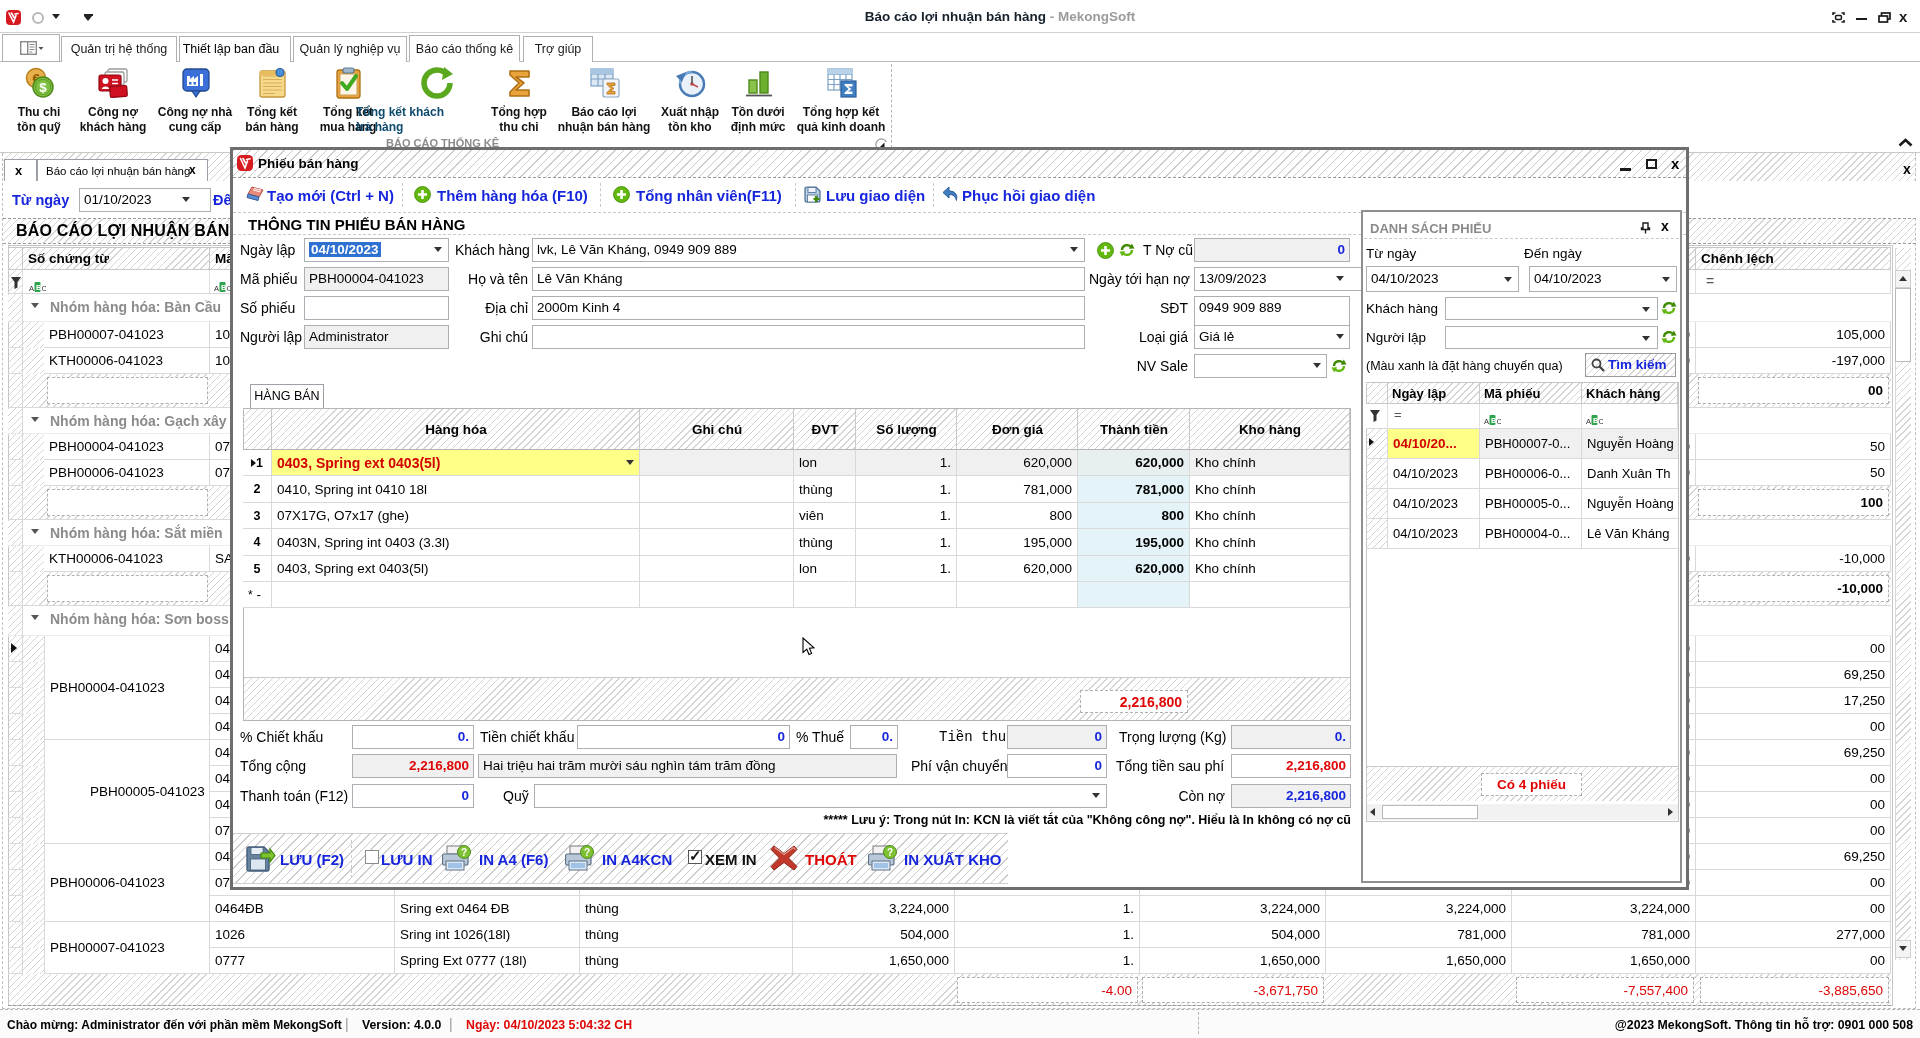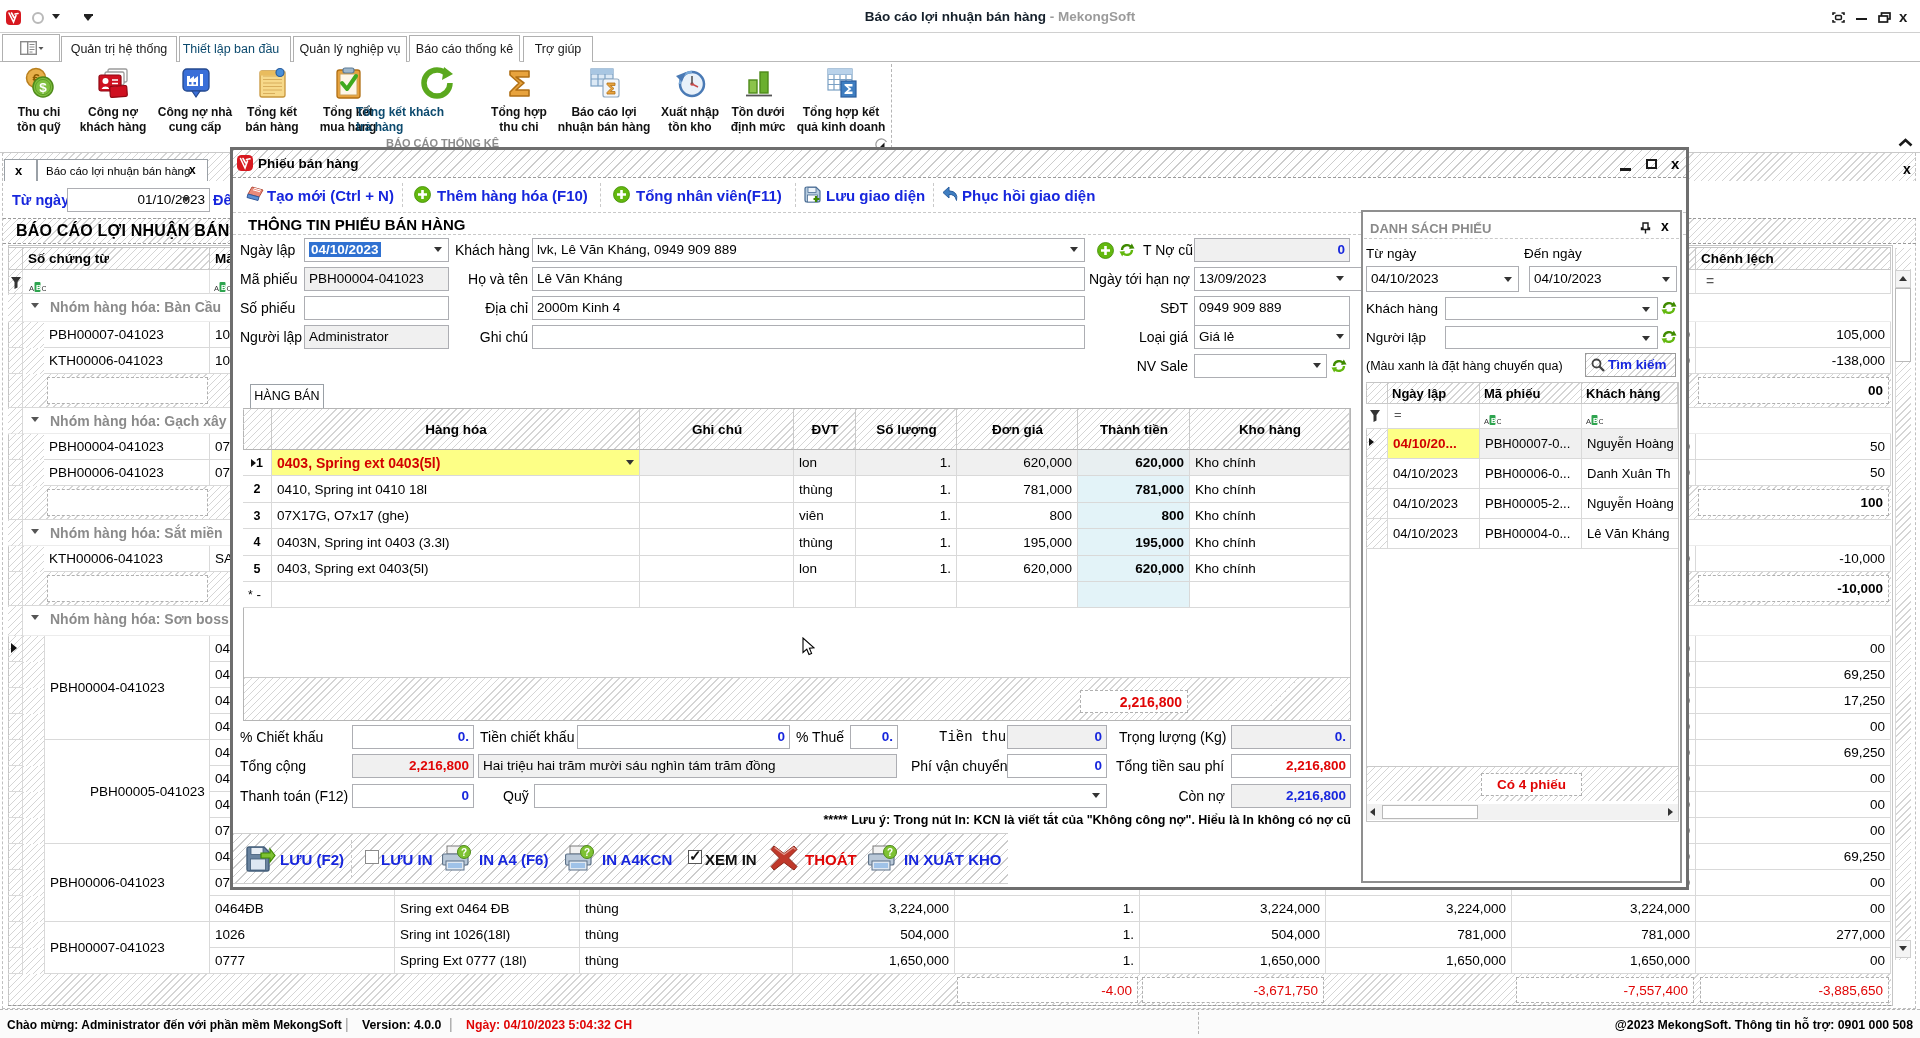--- a/index.html
+++ b/index.html
@@ -44,21 +44,21 @@
 <div class="ab " style="left:2px;top:34px;width:58px;height:28px;background:#fff;border:1px solid #b0b0b0;"></div>
 <svg class="ab" style="left:20px;top:41px" width="24" height="14" viewBox="0 0 24 14">
 <rect x="0.7" y="0.7" width="7" height="12.6" fill="#fff" stroke="#8a8a8a" stroke-width="1.4"></rect>
 <rect x="7.7" y="0.7" width="8.6" height="12.6" fill="#fff" stroke="#8a8a8a" stroke-width="1.4"></rect>
 <path d="M9.5 3.5 h5 M9.5 6 h5 M9.5 8.5 h5 M9.5 11 h3" stroke="#8a8a8a" stroke-width="1.1"></path>
 <path d="M18.5 6 l2.5 3 l2.5 -3 z" fill="#555"></path>
   </svg>
 <div class="ab " style="left:61px;top:36px;width:116px;height:26px;background:#fff;border:1px solid #b0b0b0;border-bottom:none;"></div>
 <div class="ab" style="left:61px;top:42px;width:116px;text-align:center;font-size:12.5px;color:#1a1a1a">Quản trị hệ thống</div>
 <div class="ab " style="left:179px;top:36px;width:112px;height:26px;background:#fff;border:1px solid #b0b0b0;border-bottom:none;"></div>
-<div class="ab" style="left:179px;top:42px;width:104px;text-align:center;font-size:12.5px;color:#0c4a6e">Thiết lập ban đầu</div>
+<div class="ab" style="left:179px;top:42px;width:104px;text-align:center;font-size:12.5px;color:#000000">Thiết lập ban đầu</div>
 <div class="ab " style="left:293px;top:36px;width:114px;height:26px;background:#fff;border:1px solid #b0b0b0;border-bottom:none;"></div>
 <div class="ab" style="left:293px;top:42px;width:114px;text-align:center;font-size:12.5px;color:#1a1a1a">Quản lý nghiệp vụ</div>
 <div class="ab " style="left:409px;top:35px;width:111px;height:27px;background:#fff;border:1px solid #b0b0b0;border-bottom:1px solid #fff;z-index:3;"></div>
 <div class="ab" style="left:409px;top:42px;width:111px;text-align:center;font-size:12.5px;color:#1a1a1a;z-index:4">Báo cáo thống kê</div>
 <div class="ab " style="left:523px;top:36px;width:70px;height:26px;background:#fff;border:1px solid #b0b0b0;border-bottom:none;"></div>
 <div class="ab" style="left:523px;top:42px;width:70px;text-align:center;font-size:12.5px;color:#1a1a1a">Trợ giúp</div>
 <div class="ab " style="left:0px;top:62px;width:1920px;height:91px;background:#fff;border-bottom:1px solid #c9c9c9;"></div>
 <div class="ab b gray" style="left:386px;top:137px;font-size:11px;">BÁO CÁO THỐNG KÊ</div>
 <div class="ab" style="left:891px;top:64px;width:0;height:84px;border-left:1px dashed #b5b5b5"></div>
 <svg class="ab" style="left:1898px;top:138px" width="15" height="9" viewBox="0 0 15 9">
@@ -153,21 +153,21 @@
 <div class="ab" style="left:2px;top:153px;width:1914px;height:856px;border:1px dashed #c0c0c0;border-top:none"></div>
 <div class="ab hatch2" style="left:3px;top:153px;width:1913px;height:28px;"></div>
 <div class="ab " style="left:4px;top:159px;width:33px;height:22px;background:#fff;border:1px solid #9aa0a6;border-bottom:none;"></div>
 <div class="ab b" style="left:15px;top:163px;font-size:13px">x</div>
 <div class="ab " style="left:37px;top:159px;width:171px;height:22px;background:#fff;border:1px solid #9aa0a6;border-bottom:none;"></div>
 <div class="ab " style="left:46px;top:165px;font-size:11.5px">Báo cáo lợi nhuận bán hàng</div>
 <div class="ab b" style="left:189px;top:163px;font-size:12px">x</div>
 <div class="ab b" style="left:1903px;top:161px;font-size:14px">x</div>
 <div class="ab " style="left:3px;top:181px;width:1913px;height:37px;background:#fff;"></div>
 <div class="ab b blue" style="left:12px;top:192px;font-size:14.5px">Từ ngày</div>
-<div class="ab in" style="left:67px;top:188px;width:143px;height:24px;line-height:22px;text-align:right;">01/10/2023</div>
+<div class="ab in" style="left:79px;top:188px;width:132px;height:24px;line-height:22px;">01/10/2023</div>
 <div class="ab " style="left:182px;top:197px;">
     <span style="display:block;width:0;height:0;border-left:4px solid transparent;border-right:4px solid transparent;border-top:5px solid #333;"></span>
   </div>
 <div class="ab b blue" style="left:213px;top:192px;font-size:14.5px">Đến ngày</div>
 <div class="ab hatch2" style="left:3px;top:218px;width:1913px;height:26px;border-top:1px dashed #9a9a9a;border-bottom:1px dashed #9a9a9a;"></div>
 <div class="ab b" style="left:16px;top:222px;font-size:16px;letter-spacing:.2px">BÁO CÁO LỢI NHUẬN BÁN HÀNG</div>
 <div class="ab" style="left:8px;top:245px;width:1885px;height:761px;border:1px solid #c5c5c5;background:#fff"></div>
 <div class="ab " style="left:8px;top:247px;width:1883px;height:1px;background:#c5c5c5;"></div>
 <div class="ab cell hatch2 b" style="left:8px;top:248px;width:15px;height:22px;border-right:1px solid #c9c9c9;border-bottom:1px solid #c9c9c9;font-size:13.5px;"></div>
 <div class="ab cell hatch2 b" style="left:23px;top:248px;width:187px;height:22px;border-right:1px solid #c9c9c9;border-bottom:1px solid #c9c9c9;font-size:13.5px;">Số chứng từ</div>
@@ -224,21 +224,21 @@
 <div class="ab cell  " style="left:580px;top:322px;width:213px;height:26px;border-right:1px solid #d9d9d9;border-bottom:1px solid #d9d9d9;"></div>
 <div class="ab cell  " style="left:793px;top:322px;width:162px;height:26px;border-right:1px solid #d9d9d9;border-bottom:1px solid #d9d9d9;"></div>
 <div class="ab cell  " style="left:955px;top:322px;width:185px;height:26px;border-right:1px solid #d9d9d9;border-bottom:1px solid #d9d9d9;"></div>
 <div class="ab cell  " style="left:1140px;top:322px;width:186px;height:26px;border-right:1px solid #d9d9d9;border-bottom:1px solid #d9d9d9;"></div>
 <div class="ab cell  " style="left:1326px;top:322px;width:186px;height:26px;border-right:1px solid #d9d9d9;border-bottom:1px solid #d9d9d9;"></div>
 <div class="ab cell  " style="left:1512px;top:322px;width:184px;height:26px;border-right:1px solid #d9d9d9;border-bottom:1px solid #d9d9d9;"></div>
 <div class="ab hatch2" style="left:8px;top:348px;width:15px;height:26px;border-right:1px solid #d9d9d9;border-bottom:1px solid #d9d9d9;"></div>
 <div class="ab hatch2" style="left:23px;top:348px;width:21px;height:26px;"></div>
 <div class="ab cell  " style="left:44px;top:348px;width:166px;height:26px;border-right:1px solid #d9d9d9;border-bottom:1px solid #d9d9d9;">KTH00006-041023</div>
 <div class="ab cell  " style="left:210px;top:348px;width:185px;height:26px;border-right:1px solid #d9d9d9;border-bottom:1px solid #d9d9d9;">1026</div>
-<div class="ab cell cr " style="left:1696px;top:348px;width:195px;height:26px;border-right:1px solid #d9d9d9;border-bottom:1px solid #d9d9d9;">-138,000</div>
+<div class="ab cell cr " style="left:1696px;top:348px;width:195px;height:26px;border-right:1px solid #d9d9d9;border-bottom:1px solid #d9d9d9;">-197,000</div>
 <div class="ab cell cr " style="left:1512px;top:348px;width:184px;height:26px;border-right:1px solid #d9d9d9;border-bottom:1px solid #d9d9d9;">105,000</div>
 <div class="ab cell  " style="left:395px;top:348px;width:185px;height:26px;border-right:1px solid #d9d9d9;border-bottom:1px solid #d9d9d9;"></div>
 <div class="ab cell  " style="left:580px;top:348px;width:213px;height:26px;border-right:1px solid #d9d9d9;border-bottom:1px solid #d9d9d9;"></div>
 <div class="ab cell  " style="left:793px;top:348px;width:162px;height:26px;border-right:1px solid #d9d9d9;border-bottom:1px solid #d9d9d9;"></div>
 <div class="ab cell  " style="left:955px;top:348px;width:185px;height:26px;border-right:1px solid #d9d9d9;border-bottom:1px solid #d9d9d9;"></div>
 <div class="ab cell  " style="left:1140px;top:348px;width:186px;height:26px;border-right:1px solid #d9d9d9;border-bottom:1px solid #d9d9d9;"></div>
 <div class="ab cell  " style="left:1326px;top:348px;width:186px;height:26px;border-right:1px solid #d9d9d9;border-bottom:1px solid #d9d9d9;"></div>
 <div class="ab cell  " style="left:1512px;top:348px;width:184px;height:26px;border-right:1px solid #d9d9d9;border-bottom:1px solid #d9d9d9;"></div>
 <div class="ab hatch2" style="left:8px;top:374px;width:1883px;height:34px;border-bottom:1px solid #d9d9d9;"></div>
 <div class="ab hatch2" style="left:8px;top:374px;width:15px;height:34px;border-right:1px solid #d9d9d9;"></div>
@@ -813,21 +813,21 @@
   </div>
 <div class="ab cell b" style="left:1388px;top:429px;width:92px;height:30px;z-index:13;background:#fdff86;color:#d20000;font-size:13.5px;border-right:1px solid #d9d9d9;border-bottom:1px solid #d9d9d9;">04/10/20...</div>
 <div class="ab cell" style="left:1480px;top:429px;width:102px;height:30px;z-index:13;background:#f0f0f0;font-size:13px;border-right:1px solid #d9d9d9;border-bottom:1px solid #d9d9d9;">PBH00007-0...</div>
 <div class="ab cell" style="left:1582px;top:429px;width:96px;height:30px;z-index:13;background:#f0f0f0;font-size:13px;border-bottom:1px solid #d9d9d9;">Nguyễn Hoàng</div>
 <div class="ab hatch2" style="left:1366px;top:459px;width:22px;height:30px;z-index:13;border-right:1px solid #d9d9d9;border-bottom:1px solid #d9d9d9;"></div>
 <div class="ab cell" style="left:1388px;top:459px;width:92px;height:30px;z-index:13;font-size:13px;border-right:1px solid #d9d9d9;border-bottom:1px solid #d9d9d9;">04/10/2023</div>
 <div class="ab cell" style="left:1480px;top:459px;width:102px;height:30px;z-index:13;font-size:13px;border-right:1px solid #d9d9d9;border-bottom:1px solid #d9d9d9;">PBH00006-0...</div>
 <div class="ab cell" style="left:1582px;top:459px;width:96px;height:30px;z-index:13;font-size:13px;border-bottom:1px solid #d9d9d9;">Danh Xuân Th</div>
 <div class="ab hatch2" style="left:1366px;top:489px;width:22px;height:30px;z-index:13;border-right:1px solid #d9d9d9;border-bottom:1px solid #d9d9d9;"></div>
 <div class="ab cell" style="left:1388px;top:489px;width:92px;height:30px;z-index:13;font-size:13px;border-right:1px solid #d9d9d9;border-bottom:1px solid #d9d9d9;">04/10/2023</div>
-<div class="ab cell" style="left:1480px;top:489px;width:102px;height:30px;z-index:13;font-size:13px;border-right:1px solid #d9d9d9;border-bottom:1px solid #d9d9d9;">PBH00005-2...</div>
+<div class="ab cell" style="left:1480px;top:489px;width:102px;height:30px;z-index:13;font-size:13px;border-right:1px solid #d9d9d9;border-bottom:1px solid #d9d9d9;">PBH00005-0...</div>
 <div class="ab cell" style="left:1582px;top:489px;width:96px;height:30px;z-index:13;font-size:13px;border-bottom:1px solid #d9d9d9;">Nguyễn Hoàng</div>
 <div class="ab hatch2" style="left:1366px;top:519px;width:22px;height:30px;z-index:13;border-right:1px solid #d9d9d9;border-bottom:1px solid #d9d9d9;"></div>
 <div class="ab cell" style="left:1388px;top:519px;width:92px;height:30px;z-index:13;font-size:13px;border-right:1px solid #d9d9d9;border-bottom:1px solid #d9d9d9;">04/10/2023</div>
 <div class="ab cell" style="left:1480px;top:519px;width:102px;height:30px;z-index:13;font-size:13px;border-right:1px solid #d9d9d9;border-bottom:1px solid #d9d9d9;">PBH00004-0...</div>
 <div class="ab cell" style="left:1582px;top:519px;width:96px;height:30px;z-index:13;font-size:13px;border-bottom:1px solid #d9d9d9;">Lê Văn Kháng</div>
 <div class="ab hatch2" style="left:1367px;top:766px;width:311px;height:35px;z-index:13;border-top:1px solid #c9c9c9;"></div>
 <div class="ab cell b red" style="left:1481px;top:773px;width:101px;height:23px;z-index:13;background:#fff;border:1px dashed #b0b0b0;justify-content:center;font-size:13.5px;">Có 4 phiếu</div>
 <div class="ab " style="left:1367px;top:804px;width:311px;height:16px;z-index:13;background:#f2f2f2;"></div>
 <div class="ab " style="left:1370px;top:808px;z-index:13;">
     <span style="display:block;width:0;height:0;border-top:4px solid transparent;border-bottom:4px solid transparent;border-right:5px solid #333;"></span>

